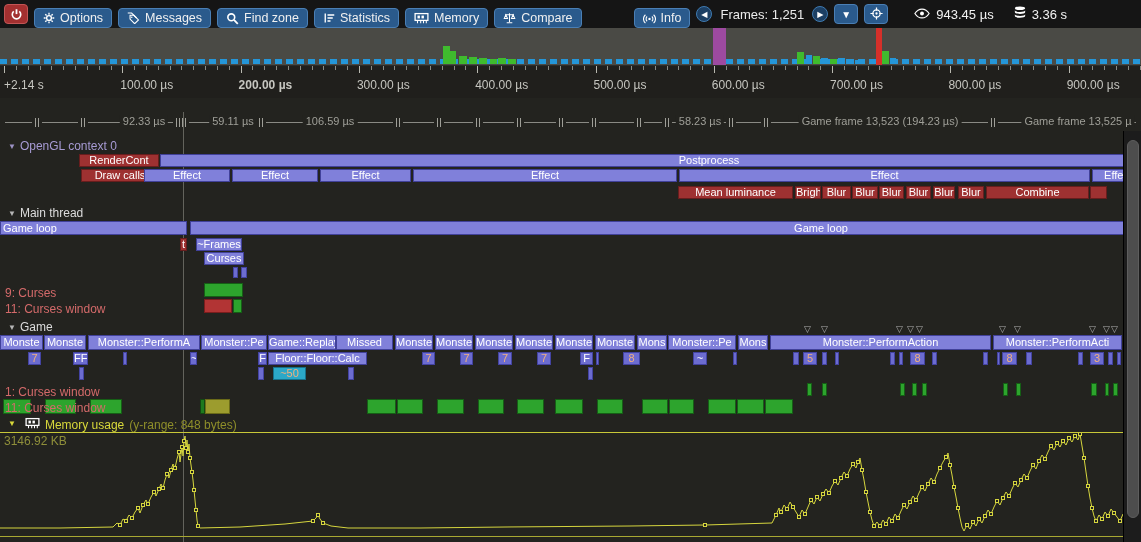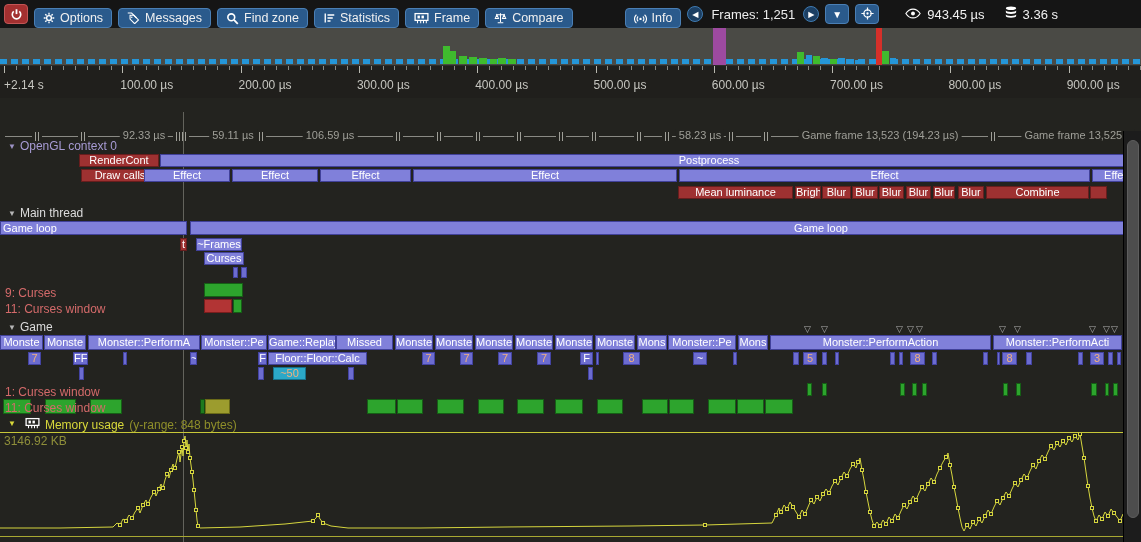--- a/index.html
+++ b/index.html
@@ -31,21 +31,21 @@
   
   #axis{position:absolute;left:0;top:66px;width:1141px;height:32px;background:#201f1c;}
   .tick{position:absolute;top:0;width:1px;background:#8b8b84;}
   .tick.major{background:#b9b9b0;}
   .axlabel{position:absolute;top:12px;font-size:12px;color:#c6c6c0;white-space:nowrap;}
   
   #ruler1{position:absolute;left:0;top:98px;width:1141px;height:16px;}
   .r1line{position:absolute;top:7px;height:1px;background:#dcdcdc;}
   .r1tick{position:absolute;top:2px;width:1px;height:10px;background:#dcdcdc;}
   #frame-label{position:absolute;top:0;transform:translateX(-50%);font-size:12px;color:#ececec;white-space:nowrap;}
-  #ruler2{position:absolute;left:0;top:128px;width:1141px;height:19px;}
+  #ruler2{position:absolute;left:0;top:114px;width:1141px;height:19px;}
   .r2line{position:absolute;top:8px;height:1px;background:#8a8a84;}
   .r2mark{position:absolute;top:4px;width:4px;height:9px;border-left:1px solid #9f9f98;border-right:1px solid #9f9f98;box-sizing:border-box;}
   .r2label{position:absolute;top:1px;transform:translateX(-50%);font-size:11px;color:#9f9f98;
            background:#23231f;padding:0 3px;white-space:nowrap;}
   
   .zrow{position:absolute;left:0;width:1141px;}
   .zone{position:absolute;top:0;height:100%;box-sizing:border-box;border:1px solid;overflow:hidden;
         font-size:11px;color:#fff;text-align:center;white-space:nowrap;}
   .zone .abs{position:absolute;top:0;transform:translateX(-50%);}
   .z-p{background:#8080da;border-color:#41419a;}
@@ -130,21 +130,21 @@
         </button>
         <button class="tbtn">
           <span class="ic">
             <svg viewBox="0 0 18 15" width="15" height="12">
               <rect x="1" y="2" width="16" height="8.5" fill="none" stroke="#fff" stroke-width="1.6"></rect>
               <path d="M4 10.5V14M8 10.5V14M11.5 10.5V14M15 10.5V14" stroke="#fff" stroke-width="1.3"></path>
               <rect x="4" y="4.5" width="3" height="3.5" fill="#fff"></rect>
               <rect x="9" y="4.5" width="3" height="3.5" fill="#fff"></rect>
             </svg>
           </span>
-          <span>Frame</span>
+          <span>Memory</span>
         </button>
         <button class="tbtn">
           <span class="ic">
             <svg viewBox="0 0 16 15" width="13" height="12">
               <g stroke="#fff" stroke-width="1.3" fill="none">
                 <path d="M8 1.5v11M4.5 13.5h7M2.5 3.5h11"></path>
                 <path d="M3.5 3.5L1.5 8h4zM12.5 3.5l-2 4.5h4z"></path>
               </g>
             </svg>
           </span>
@@ -239,21 +239,21 @@
       <div class="tick" style="left: 134.1px; height: 4px;"></div>
       <div class="tick" style="left: 146px; height: 4px;"></div>
       <div class="tick" style="left: 157.8px; height: 4px;"></div>
       <div class="tick" style="left: 169.6px; height: 4px;"></div>
       <div class="tick" style="left: 181.4px; height: 4px;"></div>
       <div class="tick" style="left: 193.3px; height: 4px;"></div>
       <div class="tick" style="left: 205.1px; height: 4px;"></div>
       <div class="tick" style="left: 216.9px; height: 4px;"></div>
       <div class="tick" style="left: 228.8px; height: 4px;"></div>
       <div class="tick major" style="left: 240.6px; height: 7px;"></div>
-      <div class="axlabel" style="left: 238.6px;">200.00 µs</div>
+      <div class="axlabel" style="left: 238.6px; font-weight: bold;">200.00 µs</div>
       <div class="tick" style="left: 252.4px; height: 4px;"></div>
       <div class="tick" style="left: 264.3px; height: 4px;"></div>
       <div class="tick" style="left: 276.1px; height: 4px;"></div>
       <div class="tick" style="left: 287.9px; height: 4px;"></div>
       <div class="tick" style="left: 299.8px; height: 4px;"></div>
       <div class="tick" style="left: 311.6px; height: 4px;"></div>
       <div class="tick" style="left: 323.4px; height: 4px;"></div>
       <div class="tick" style="left: 335.2px; height: 4px;"></div>
       <div class="tick" style="left: 347.1px; height: 4px;"></div>
       <div class="tick major" style="left: 358.9px; height: 7px;"></div>

